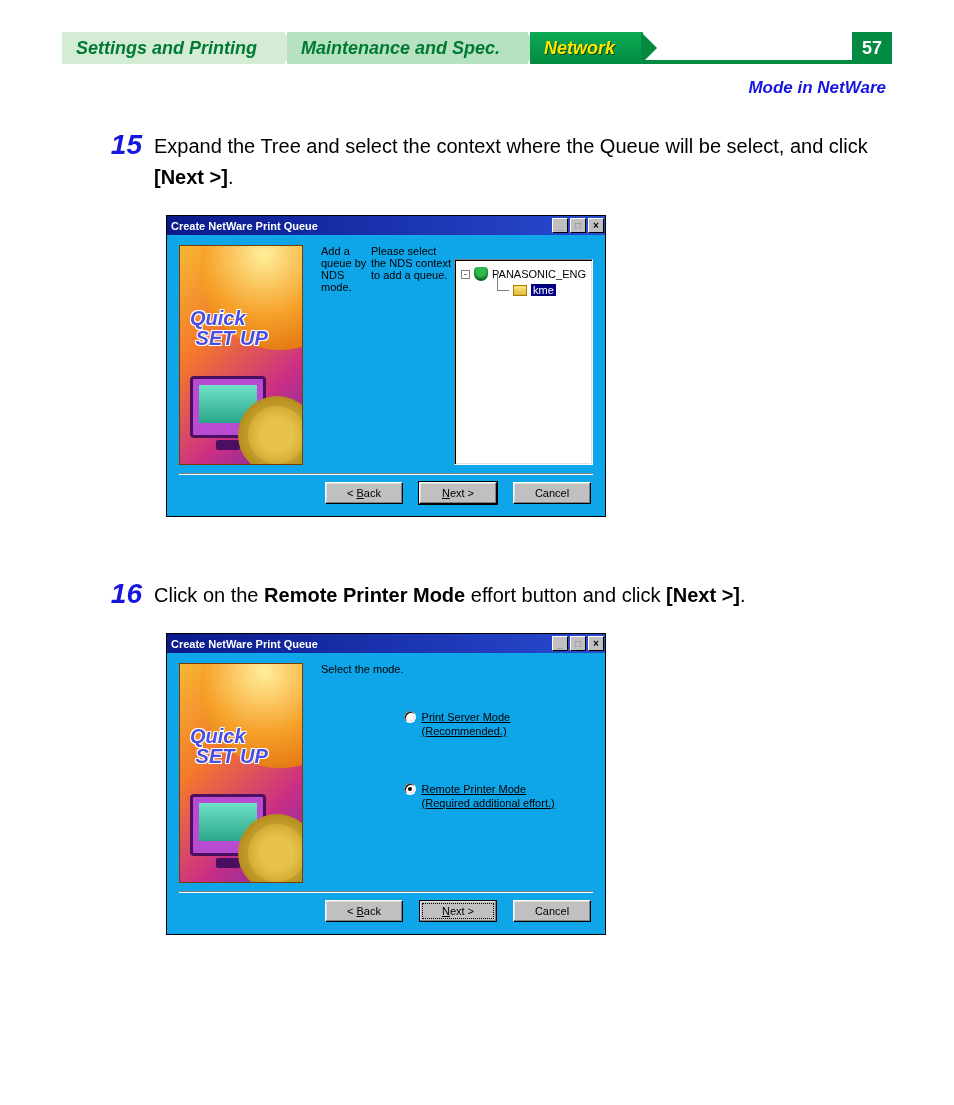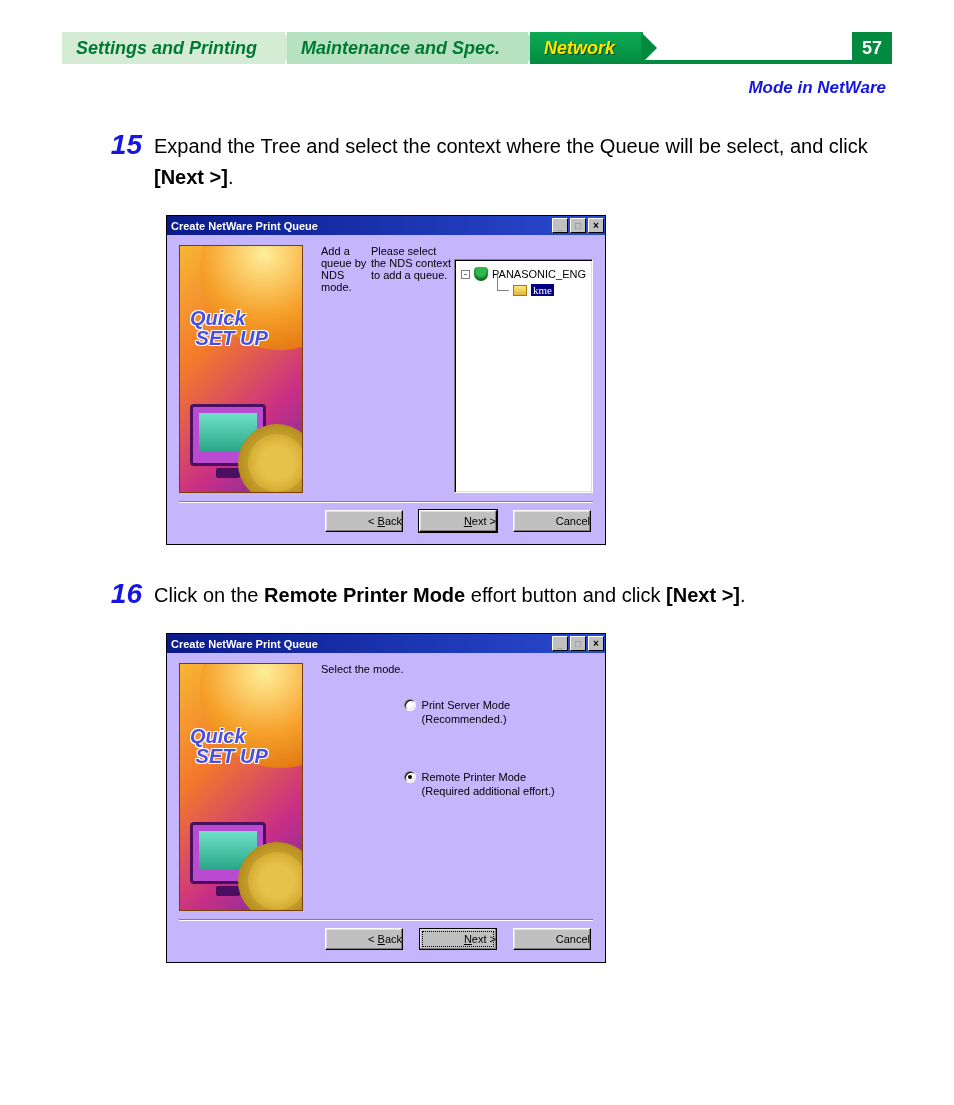--- a/index.html
+++ b/index.html
@@ -100,21 +100,21 @@
     max-width: 720px;
   }
   .step-text .bold { font-weight: bold; }
 
   
   .dialog {
     margin-left: 66px;
     margin-top: 22px;
     width: 440px;
     border: 1px solid #000;
-    background: #c4b5fd;
+    background: #0ea5e9;
     font-family: "MS Sans Serif", Tahoma, Arial, sans-serif;
     font-size: 11px;
     color: #000;
   }
   .titlebar {
     height: 19px;
     background: linear-gradient(to right, #0a1a8a, #2a4ad0);
     color: #fff;
     display: flex;
     align-items: center;
@@ -138,21 +138,21 @@
   .winbtn.x { color: #000; font-weight: bold; }
 
   .dlg-body {
     display: flex;
     padding: 10px 12px 8px 12px;
     min-height: 230px;
   }
 
   
   .sideart {
-    width: 124px; height: 248px;
+    width: 124px; height: 220px;
     background: linear-gradient(135deg,#f7b733 0%,#f3792b 35%,#ca2f85 70%,#6a2ea8 100%);
     position: relative;
     overflow: hidden;
     border: 1px solid #7a3d00;
     padding-left: 44px;
   }
   .sideart .disc {
     position: absolute;
     width: 160px; height: 160px;
     right: -58px; top: -56px;
@@ -211,40 +211,40 @@
     border-left: 1px solid #808080;
     border-right: 1px solid #fff;
     border-bottom: 1px solid #fff;
     box-shadow: inset 1px 1px 0 #000, inset -1px -1px 0 #dfdfdf;
     padding: 6px 6px;
     min-height: 150px;
   }
   .tree-row { display: flex; align-items: center; height: 16px; }
   .tree-row.sel span.txt { background: #000080; color: #fff; padding: 0 2px; }
   .tree-ind1 { padding-left: 0; }
-  .tree-ind2 { padding-left: 32px; font-family: Liberation Serif, serif; }
+  .tree-ind2 { padding-left: 32px; }
   .minus {
     width: 9px; height: 9px;
     border: 1px solid #808080;
     text-align: center;
     line-height: 7px;
     font-size: 9px;
     margin-right: 4px;
     background: #fff;
   }
   .ic-tree  { width: 14px; height: 14px; margin-right: 4px;
               background: radial-gradient(circle at 50% 30%, #2fb84e 40%, #0d6a20 70%); border-radius: 4px 4px 7px 7px; }
   .ic-folder{ width: 14px; height: 11px; margin-right: 4px;
               background: linear-gradient(#ffe680,#e0b83a); border:1px solid #a67c00; }
   .branch   { width: 18px; height: 16px; position: relative; margin-right: 2px; }
   .branch::before{ content:""; position:absolute; left:4px; top:-8px; width:1px; height:16px; background:#808080; }
   .branch::after { content:""; position:absolute; left:4px; top:8px; width:12px; height:1px; background:#808080; }
 
   
-  .radio-block { margin-top: 30px; }
+  .radio-block { margin-top: 42px; text-decoration: underline; }
   .radio-row { display:flex; align-items:center; margin-top:6px; }
   .radio {
     width:12px; height:12px; border-radius:50%;
     border-top:1px solid #808080; border-left:1px solid #808080;
     border-right:1px solid #fff; border-bottom:1px solid #fff;
     box-shadow: inset 1px 1px 0 #000, inset -1px -1px 0 #dfdfdf;
     background:#fff; margin-right:6px;
     position:relative;
   }
   .radio.checked::after{
@@ -264,21 +264,21 @@
   .dlg .hr { height:1px; background:#808080; margin: 0 12px; box-shadow: 0 1px 0 #fff; }
   .btn {
     width: 78px; height: 22px;
     background: #c0c0c0;
     border-top: 1px solid #fff;
     border-left: 1px solid #fff;
     border-right: 1px solid #000;
     border-bottom: 1px solid #000;
     box-shadow: inset -1px -1px 0 #808080, inset 1px 1px 0 #dfdfdf;
     font-size: 11px;
-    text-align: right;
+    text-align: center;
     line-height: 20px;
   }
   .btn.default { outline: 1px solid #000; outline-offset: -0px; }
   .btn.dotted  { box-shadow: inset -1px -1px 0 #808080, inset 1px 1px 0 #dfdfdf;
                  outline: 1px dotted #000; outline-offset: -4px; border:1px solid #000;}
   .u { text-decoration: underline; }
 </style>
 </head>
 <body>
 

